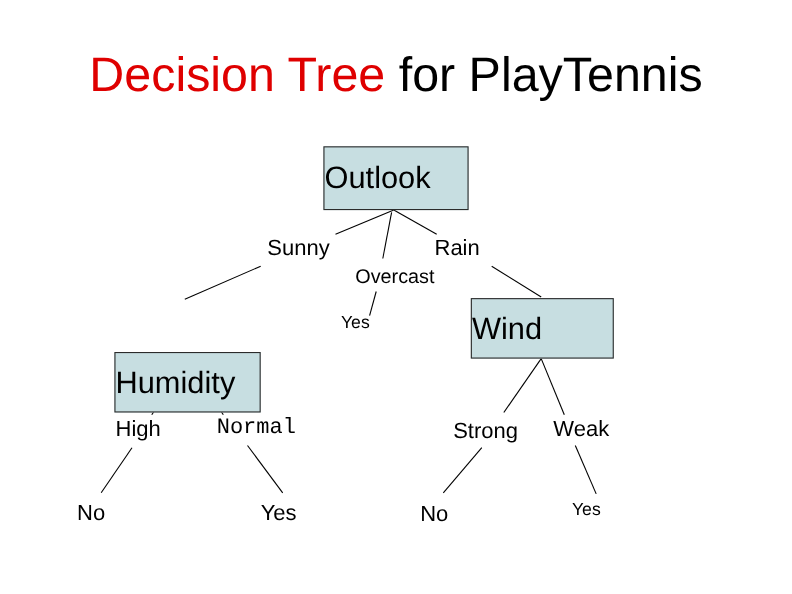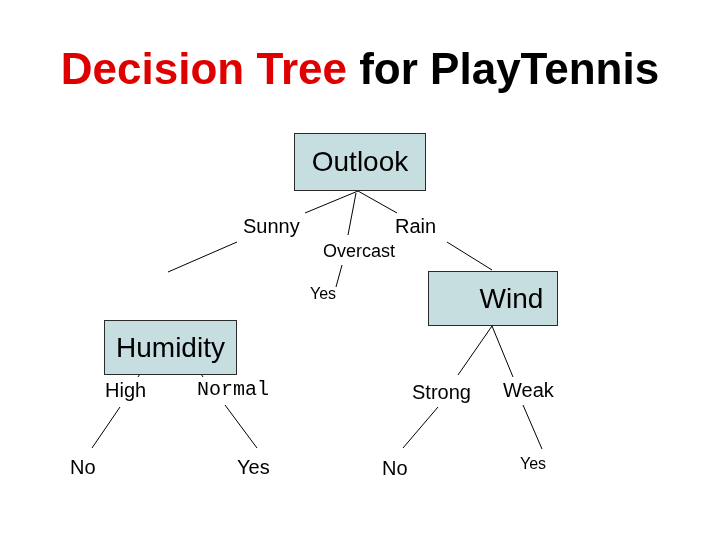--- a/index.html
+++ b/index.html
@@ -4,35 +4,35 @@
 <style>
   html,body{margin:0;padding:0;background:#888;}
   .slide{
     position:relative;width:720px;height:540px;margin:0 auto;
     background:var(--bg,#fff);overflow:hidden;
     font-family:"Liberation Sans","DejaVu Sans",sans-serif;
     color:#000;
   }
   .title{
     position:absolute;top:45px;left:0;width:720px;
-    text-align:center;font-size:44px;line-height:48px;white-space:nowrap;font-weight:bold;
+    text-align:center;font-size:44px;line-height:48px;white-space:nowrap;
   }
   .title .hl{color:var(--title-hl,#df0000);}
   .title .rest{color:var(--title-text,#000);}
   .edges{position:absolute;left:0;top:0;width:720px;height:540px;}
   .node{
     position:absolute;box-sizing:border-box;
     background:var(--node-fill,#c7dee1);
     border:1px solid var(--node-border,#2b2b2b);
-    display:flex;align-items:center;justify-content:center;
+    display:flex;align-items:center;justify-content:flex-start;
     font-size:28px;
   }
   .node.outlook{left:294px;top:133px;width:132px;height:58px;}
   .node.humidity{left:104px;top:272px;width:133px;height:55px;margin-top:48px;}
-  .node.wind{left:428px;top:271px;width:130px;height:55px;padding-left:37px;}
+  .node.wind{left:428px;top:271px;width:130px;height:55px;}
   .lbl{position:absolute;font-size:20px;line-height:1;white-space:nowrap;}
   .lbl.sunny{left:243px;top:216px;text-align:right;}
   .lbl.overcast{left:323px;top:242px;font-size:18px;}
   .lbl.rain{left:395px;top:216px;}
   .lbl.yes-overcast{left:310px;top:286px;font-size:16px;}
   .lbl.high{left:105px;top:380px;}
   .lbl.normal{left:197px;top:380px;font-family:Liberation Mono, monospace;}
   .lbl.strong{left:412px;top:382px;}
   .lbl.weak{left:503px;top:380px;}
   .lbl.no-high{left:70px;top:457px;}

